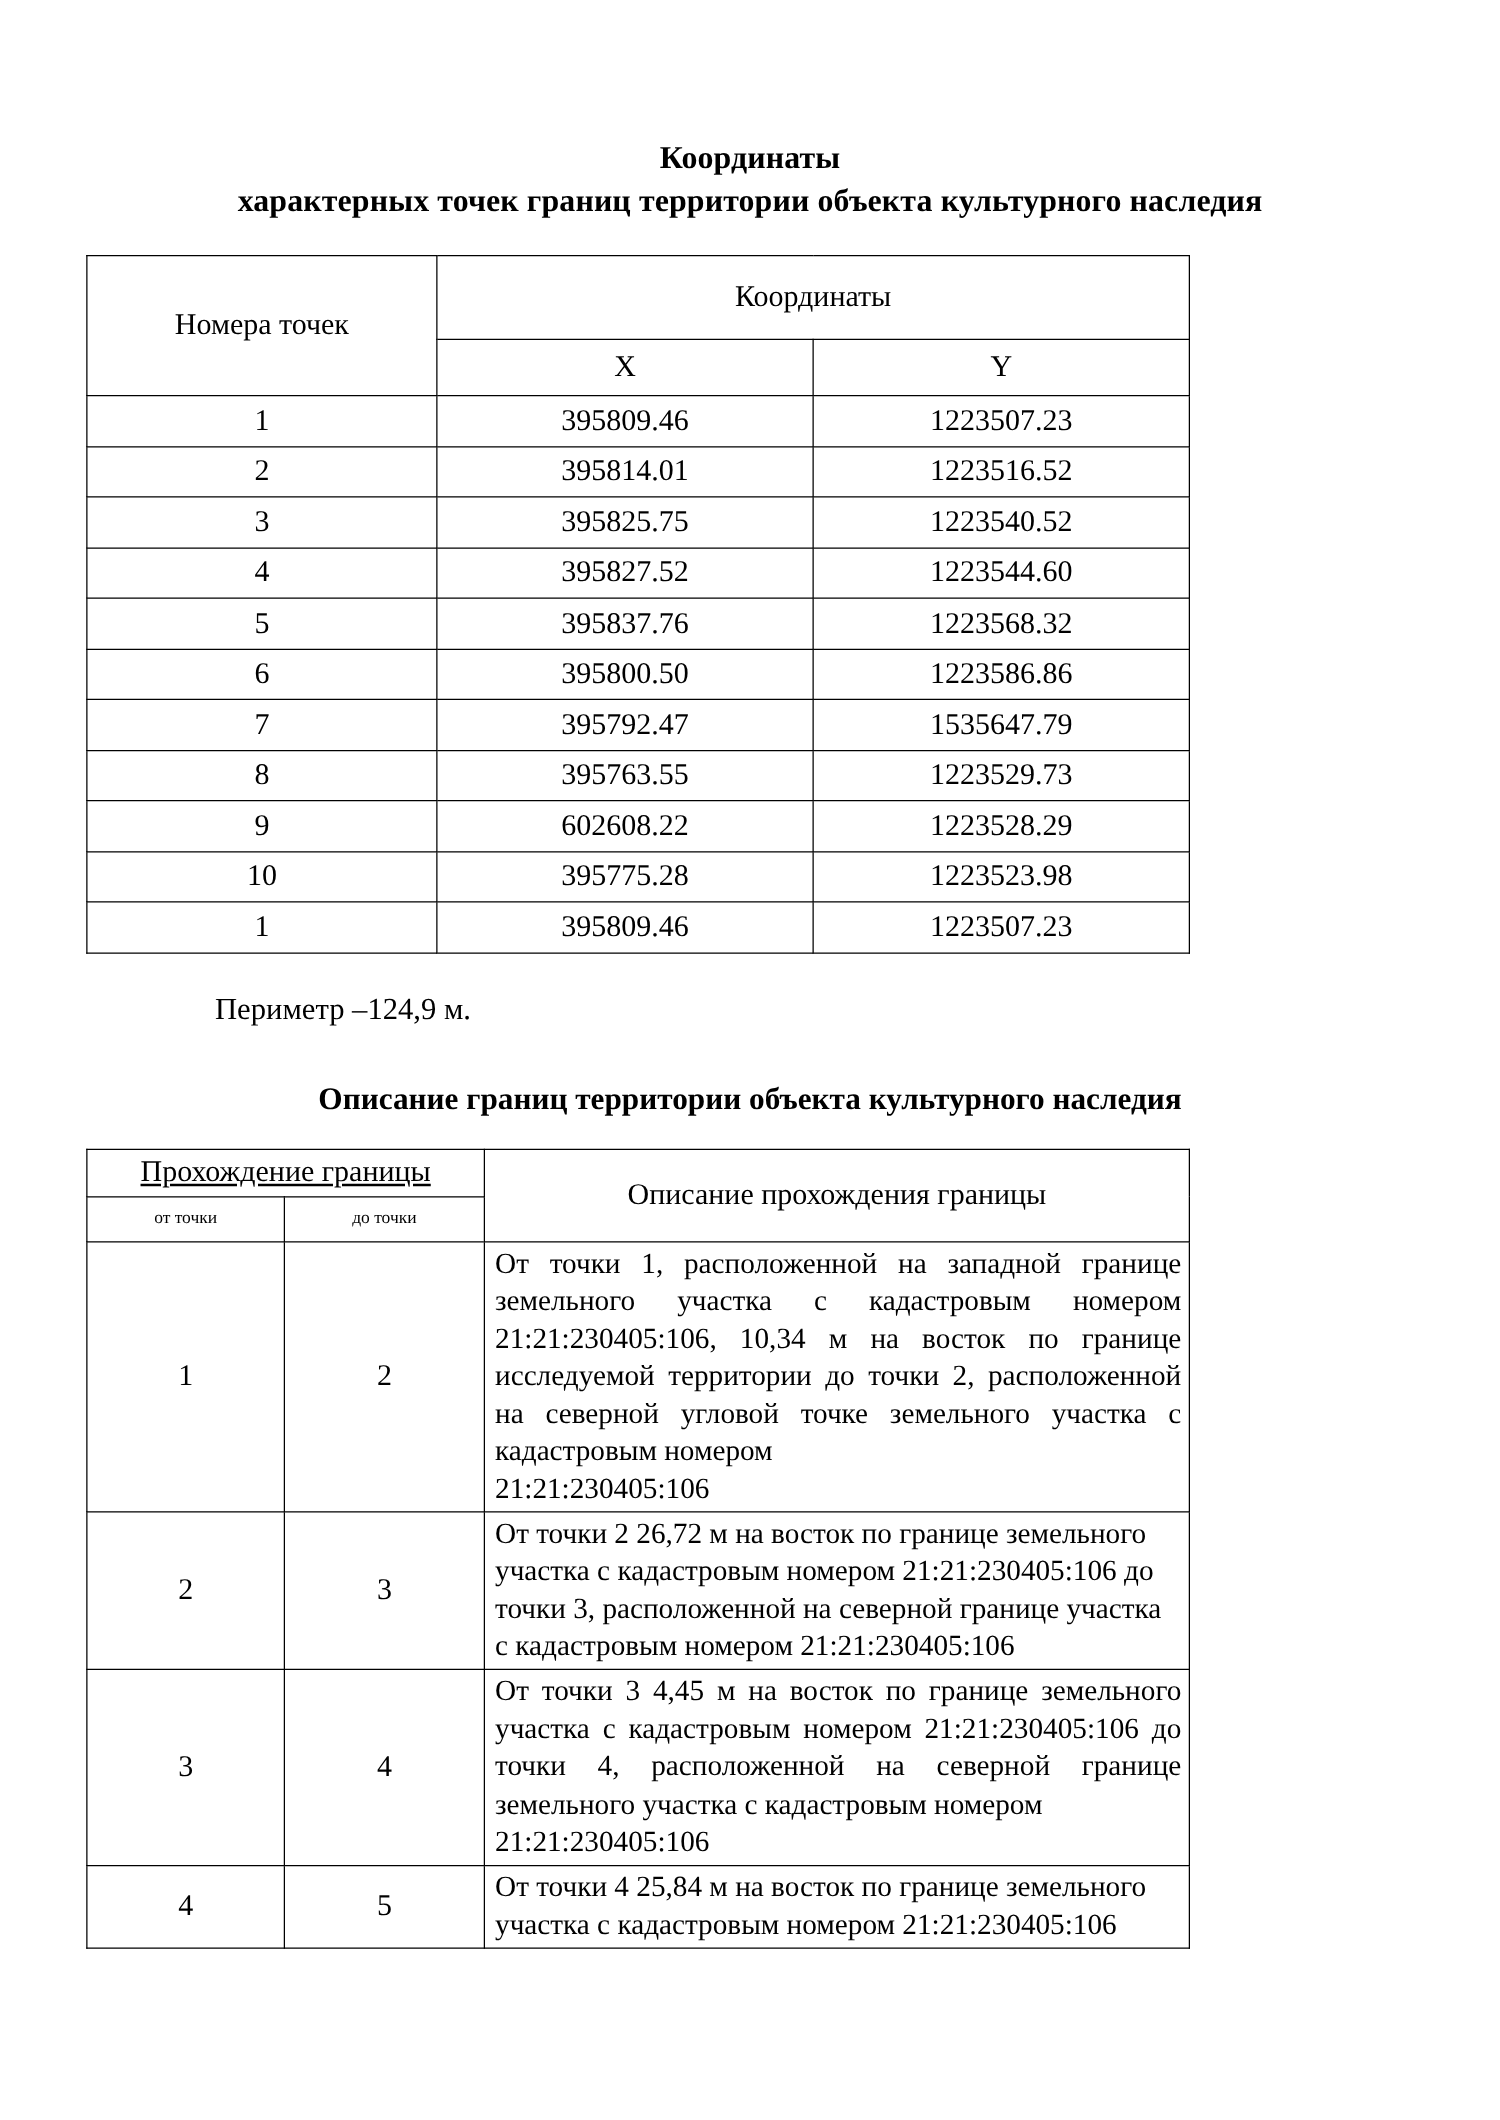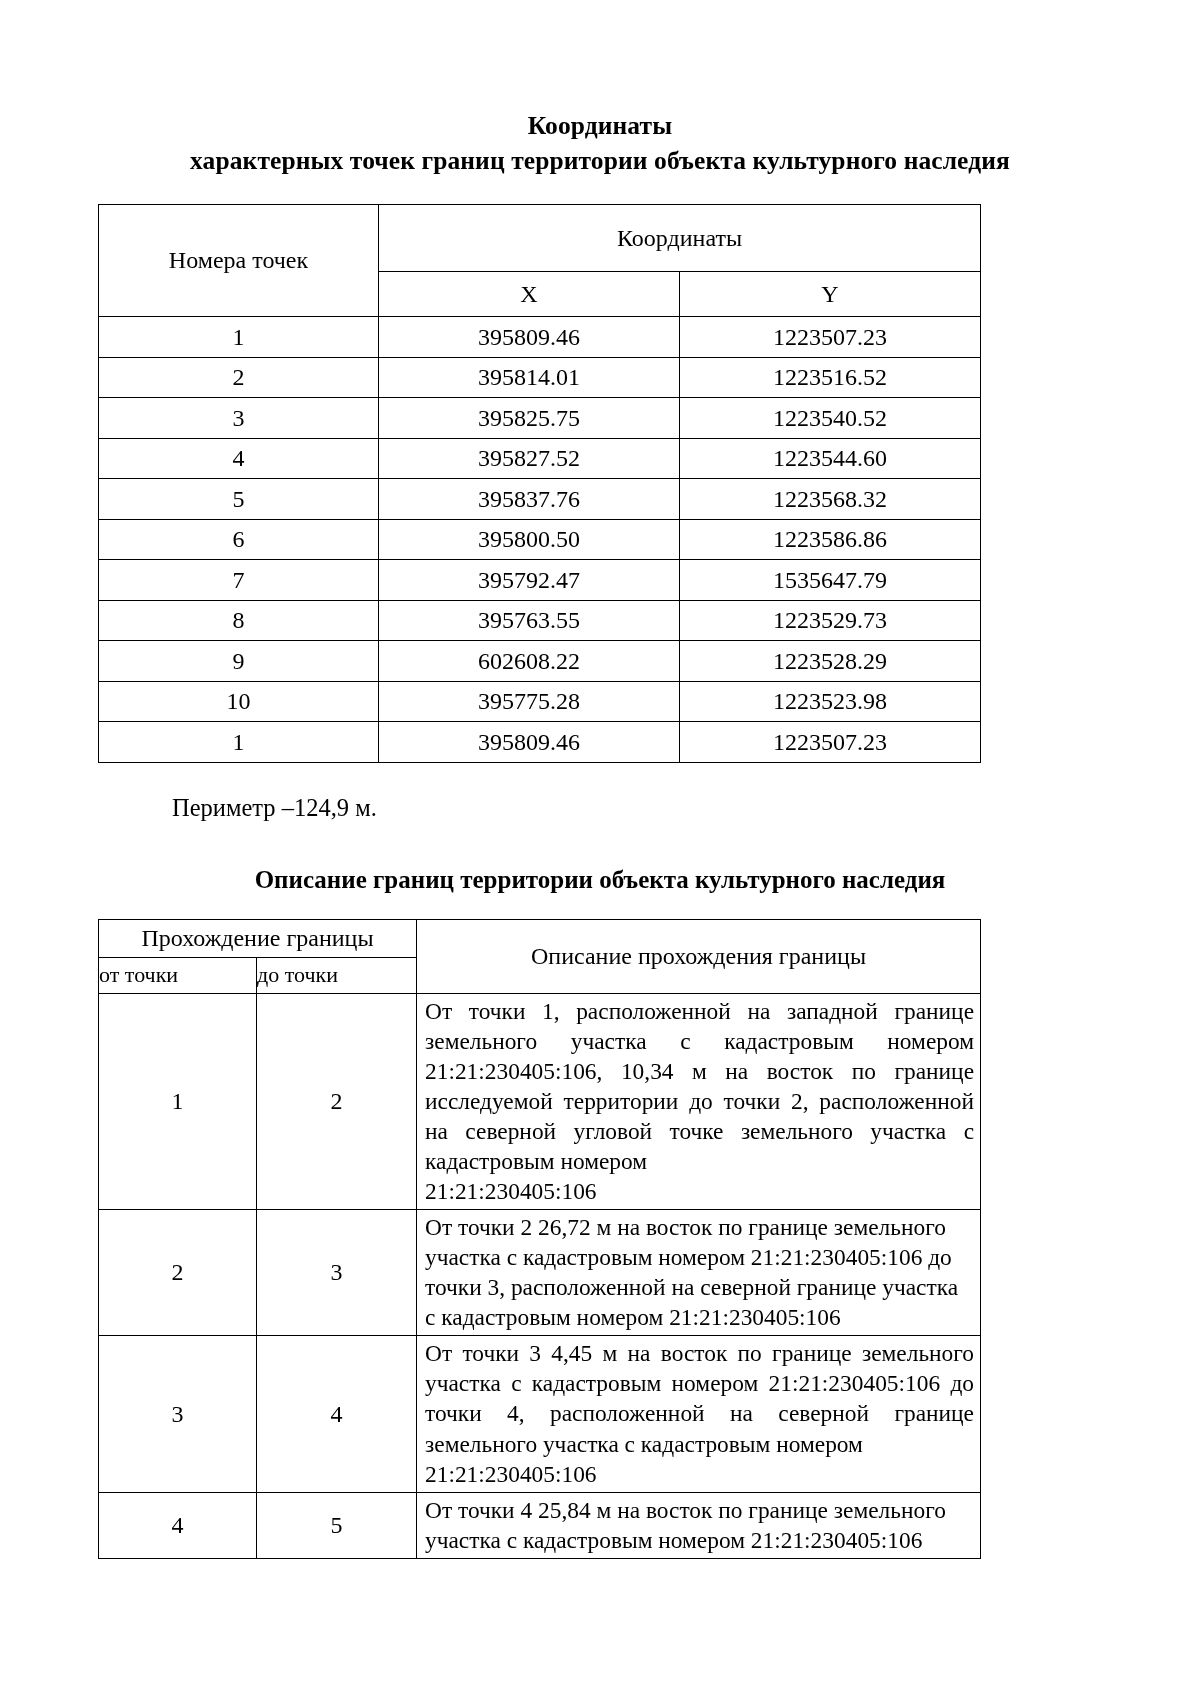--- a/index.html
+++ b/index.html
@@ -31,21 +31,21 @@
     font-size: 25.5px;
     line-height: 1.38;
     letter-spacing: 0.1px;
   }
   .title-line { display: block; }
 
   
   .tbl {
     border-collapse: collapse;
     table-layout: fixed;
-    margin-left: 98px;
+    margin-left: 69px;
     width: 882px;
     font-size: 24px;
   }
   .tbl td, .tbl th {
     border: 1.3px solid #000;
     padding: 0;
     font-weight: normal;
     vertical-align: middle;
   }
 
@@ -87,24 +87,26 @@
     font-size: 25px;
     margin-top: 40px;
   }
 
   
   #desc-table { margin-top: 25px; }
   #desc-table .dh-span {
     text-align: center;
     height: 37px;
     font-size: 24px;
+    text-decoration: underline;
   }
   #desc-table .dh-sub {
+    text-align: center;
     height: 35px;
-    font-size: 22px;
+    font-size: 14px;
   }
   #desc-table .dh-main {
     text-align: center;
     font-size: 24px;
   }
   #desc-table td.ptnum {
     text-align: center;
     font-size: 24px;
     vertical-align: middle;
   }

